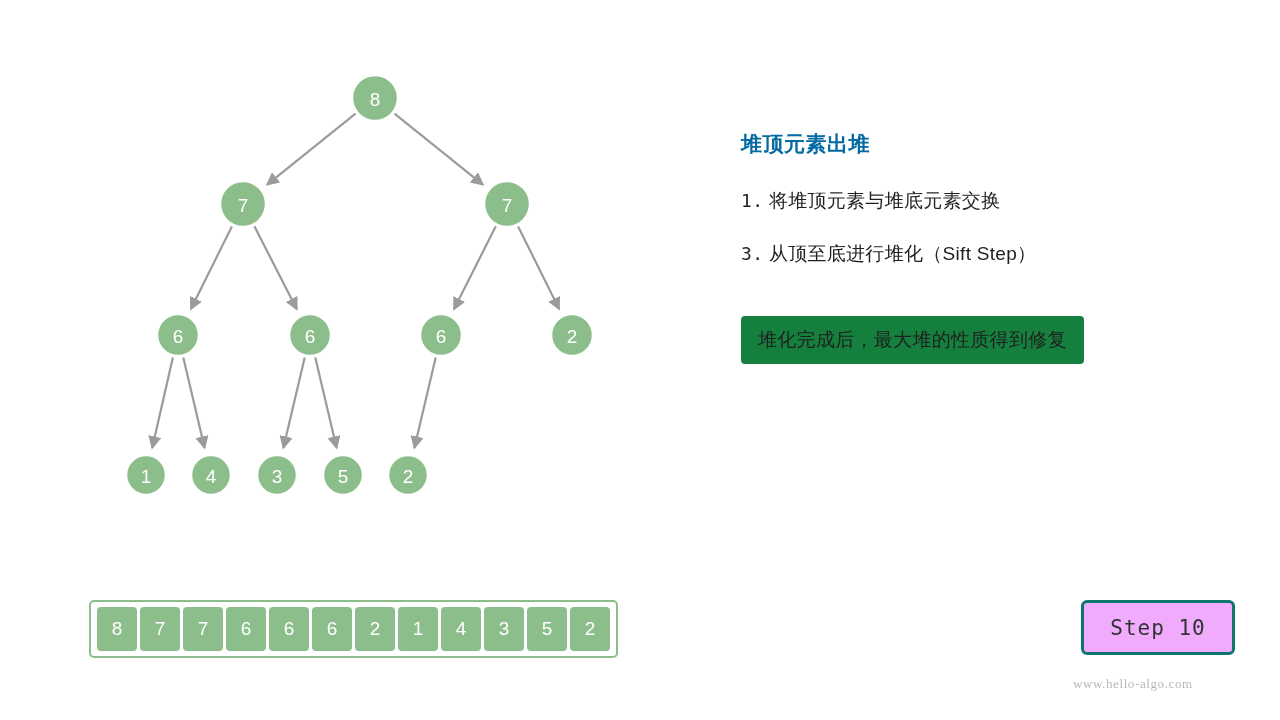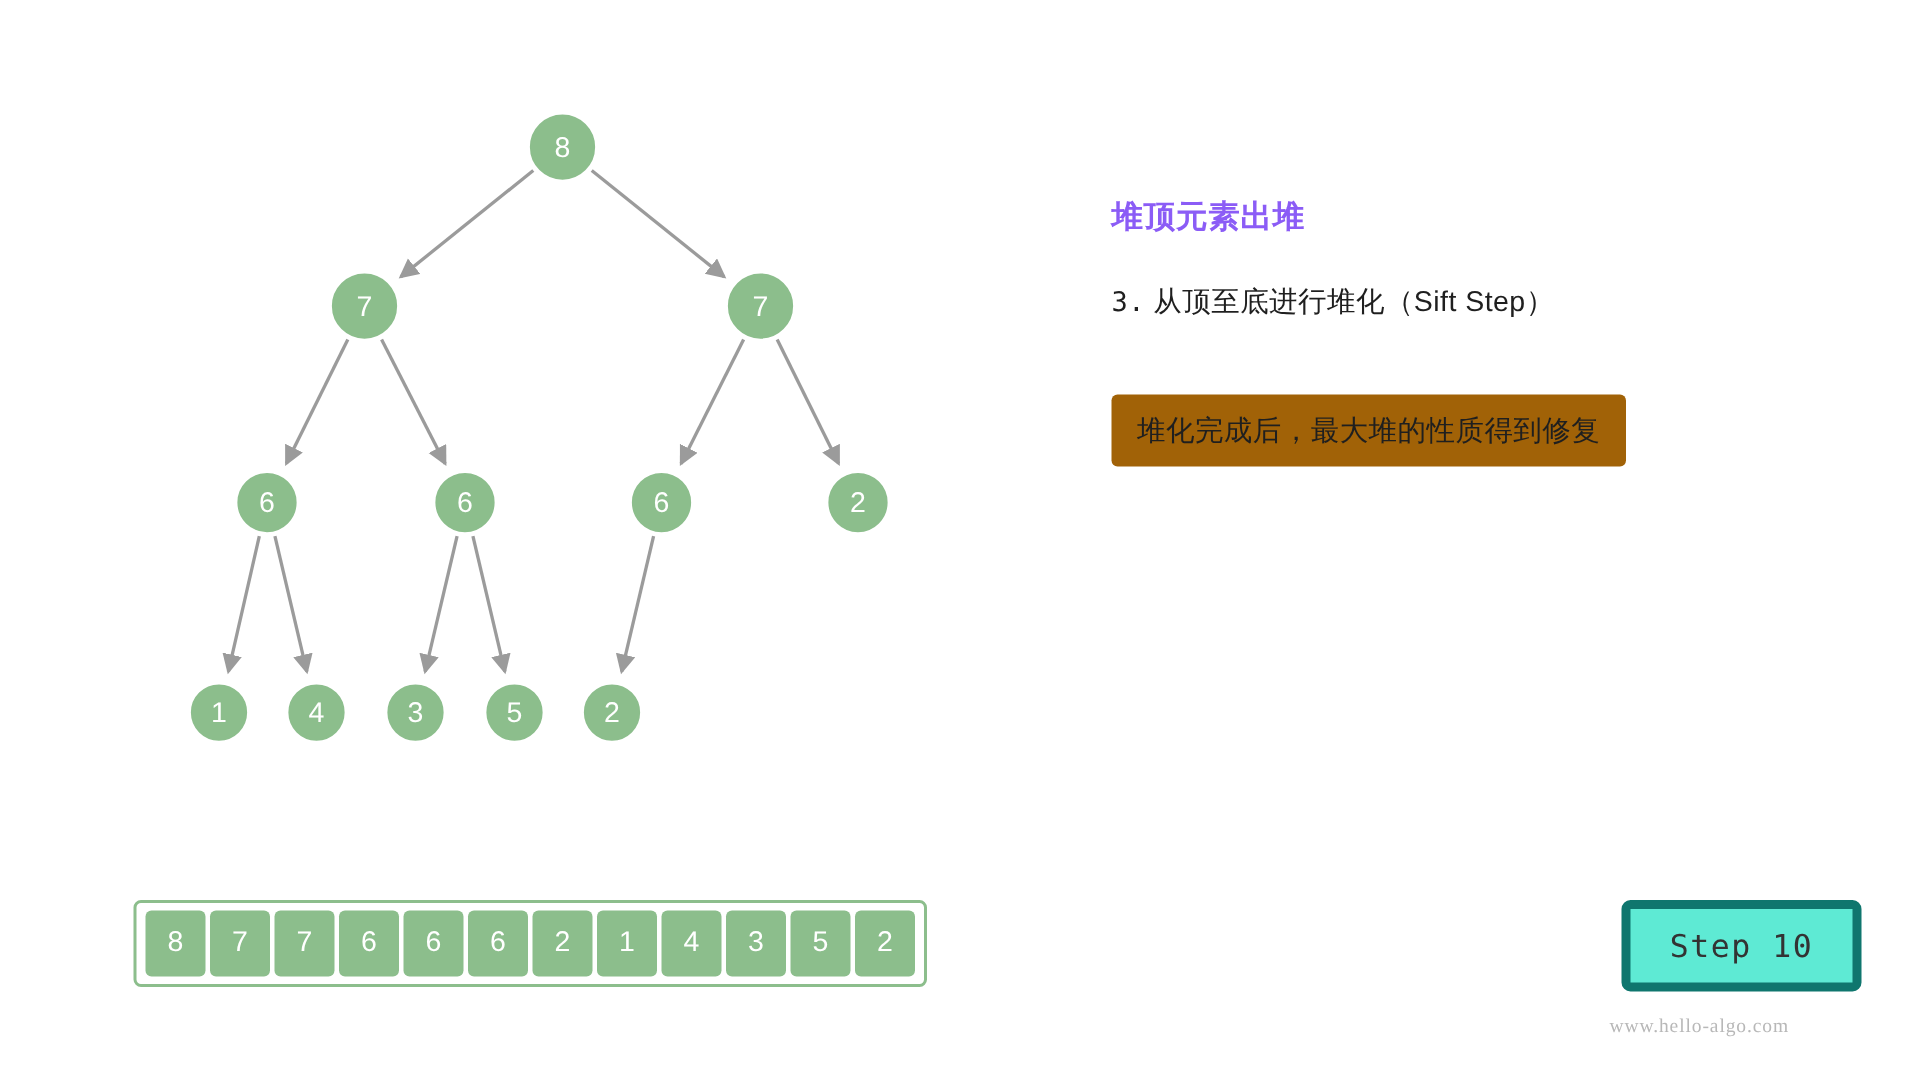--- a/index.html
+++ b/index.html
@@ -47,37 +47,37 @@
   
   .panel {
     position: absolute;
     left: 741px;
     top: 130px;
     width: 500px;
   }
   .panel-title {
     font-size: 21px;
     font-weight: bold;
-    color: #8b5cf6;
+    color: #0369a1;
     letter-spacing: 0.5px;
     margin: 0 0 30px 0;
   }
   .step-line {
     font-size: 19px;
     color: #1f1f1f;
     margin: 0 0 27px 0;
     letter-spacing: 0.3px;
   }
   .step-line .idx {
     font-family: "DejaVu Sans Mono", monospace;
     font-size: 18px;
   }
   .note {
     display: inline-block;
-    background: #a16207;
+    background: #15803d;
     color: #1f1f1f;
     font-size: 19px;
     padding: 11px 17px;
     border-radius: 4px;
     margin-top: 22px;
     letter-spacing: 0.3px;
   }
   
   .array-wrap {
     position: absolute;
@@ -101,22 +101,22 @@
     align-items: center;
     justify-content: center;
   }
   
   .step-badge {
     position: absolute;
     left: 1081px;
     top: 600px;
     width: 148px;
     height: 49px;
-    background: #5eead4;
-    border: 6px solid #0f766e;
+    background: #f0abfc;
+    border: 3px solid #0f766e;
     border-radius: 6px;
     display: flex;
     align-items: center;
     justify-content: center;
     font-family: "DejaVu Sans Mono", monospace;
     font-size: 21px;
     color: #333333;
     letter-spacing: 1px;
   }
   .watermark {
@@ -202,20 +202,24 @@
           <circle cx="408" cy="475" r="20" class="node-circle"></circle>
           <text x="408" y="476" class="node-label">2</text>
         </g>
       </g>
   </svg>
 
   <div class="panel">
     <div class="panel-title">堆顶元素出堆</div>
 
     <div class="step-line">
+      <span class="idx">1.</span>
+      <span>将堆顶元素与堆底元素交换</span>
+    </div>
+    <div class="step-line">
       <span class="idx">3.</span>
       <span>从顶至底进行堆化（Sift Step）</span>
     </div>
 
     <div class="note">堆化完成后，最大堆的性质得到修复</div>
   </div>
 
   <div class="array-wrap" id="array-wrap">
       <div class="array-cell">8</div>
       <div class="array-cell">7</div>

